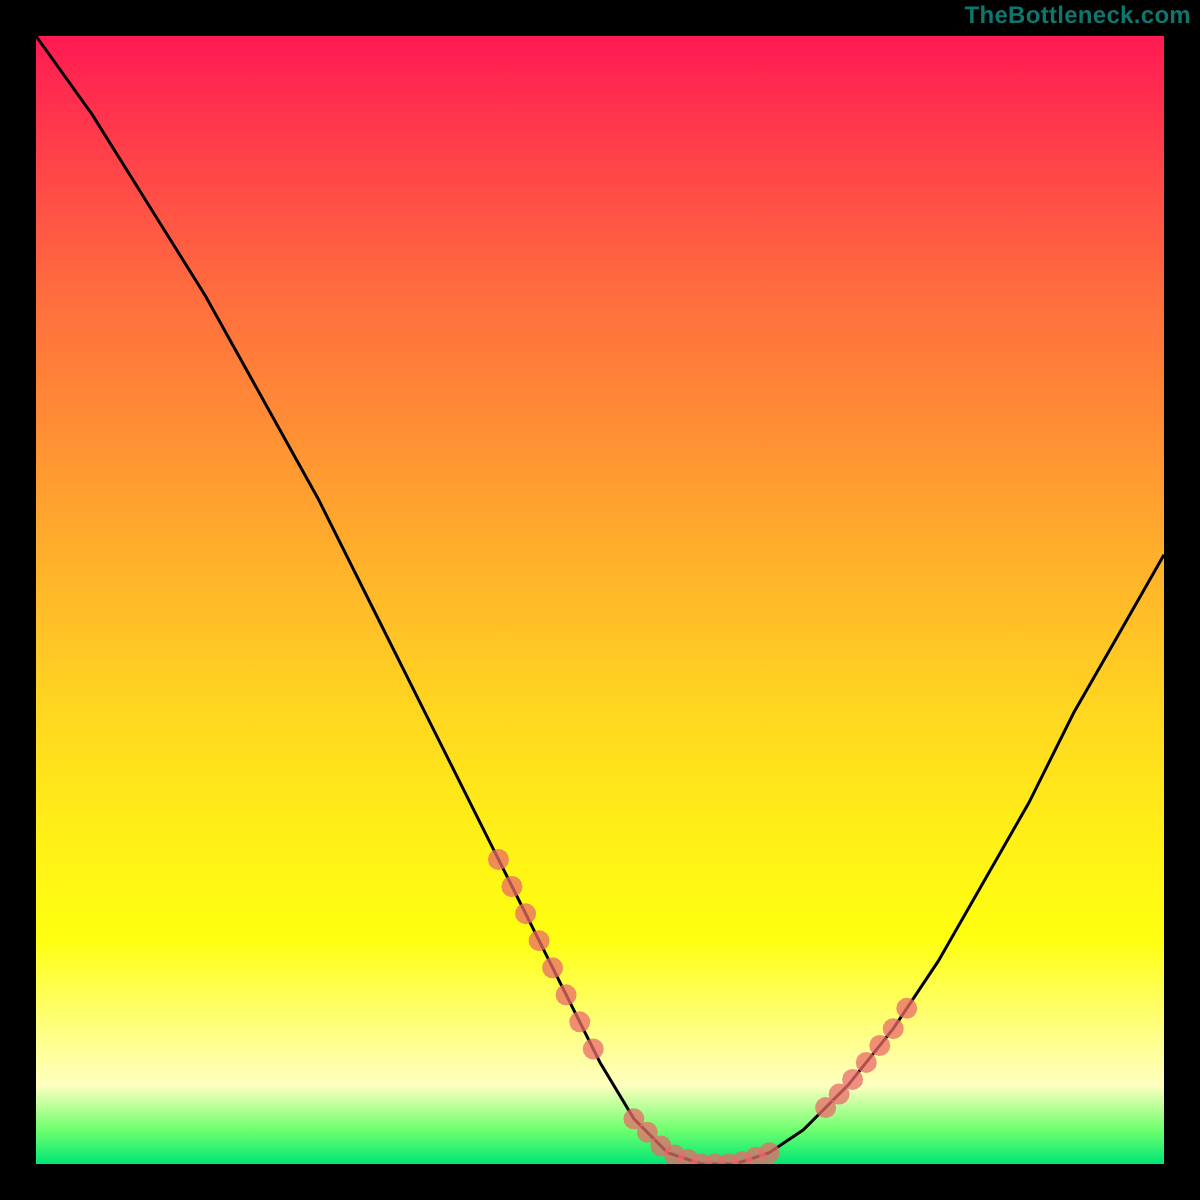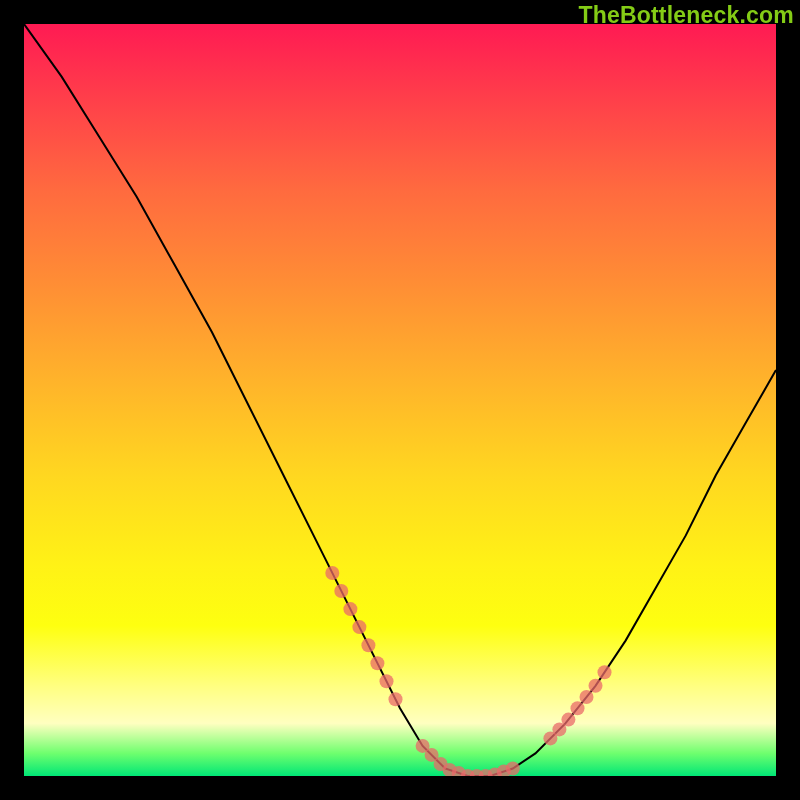--- a/index.html
+++ b/index.html
@@ -43,22 +43,22 @@
     left: 0;
     top: 0;
     width: 752px;
     height: 752px;
   }
   .watermark {
     position: absolute;
     top: 2px;
     right: 6px;
     font-family: Arial, Helvetica, sans-serif;
-    font-size: 23px;
-    color: #84cc16;
+    font-size: 16px;
+    color: #0f766e;
     font-weight: 600;
     letter-spacing: 0.2px;
   }
   .dot {
     fill: #e96a6a;
     fill-opacity: 0.75;
   }
 </style>
 </head>
 <body>

